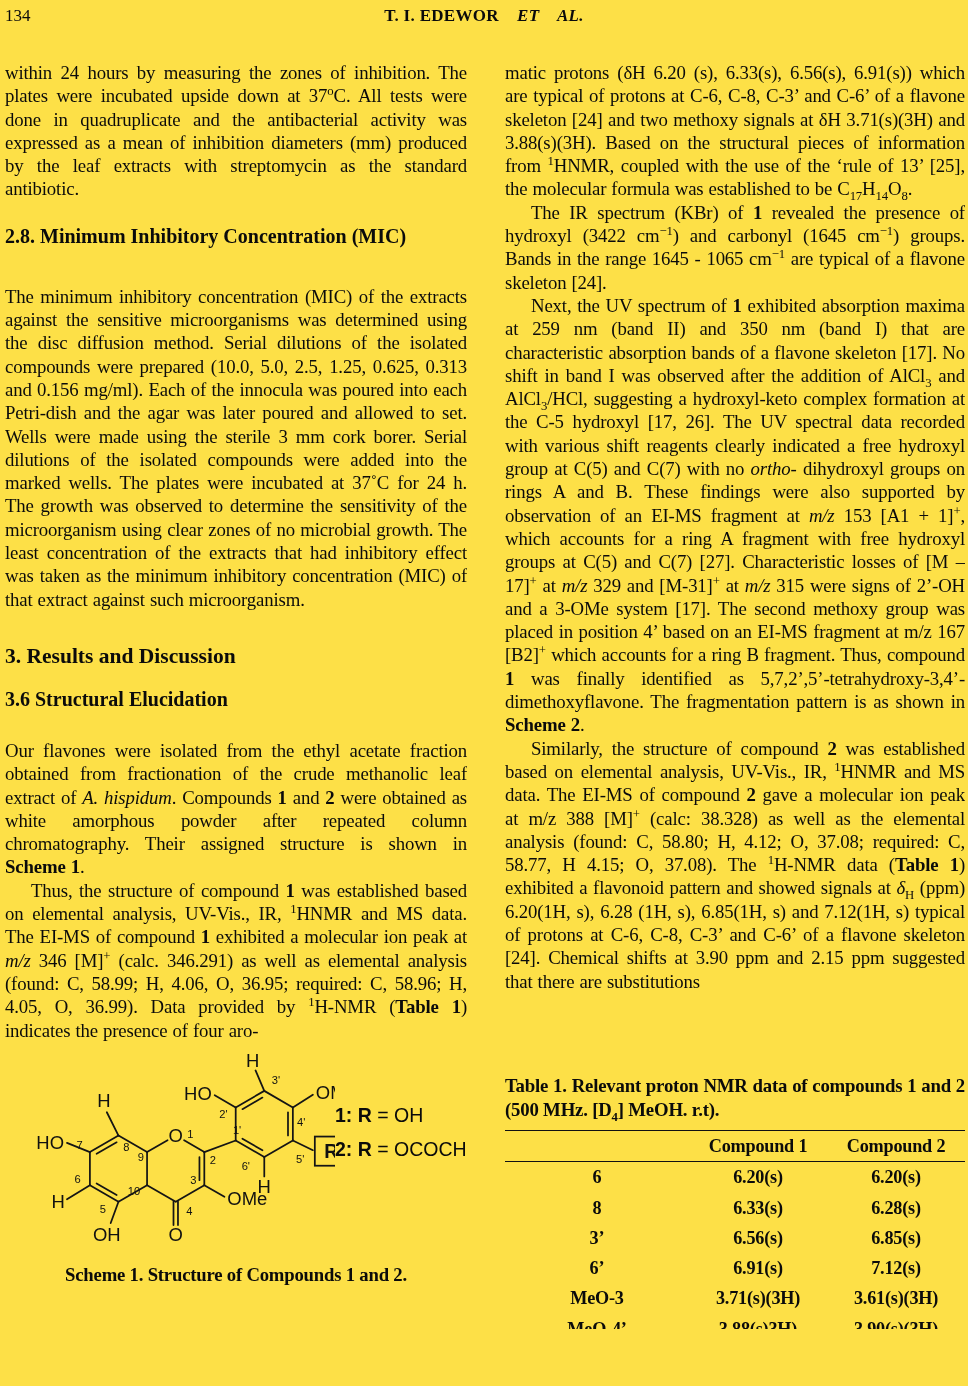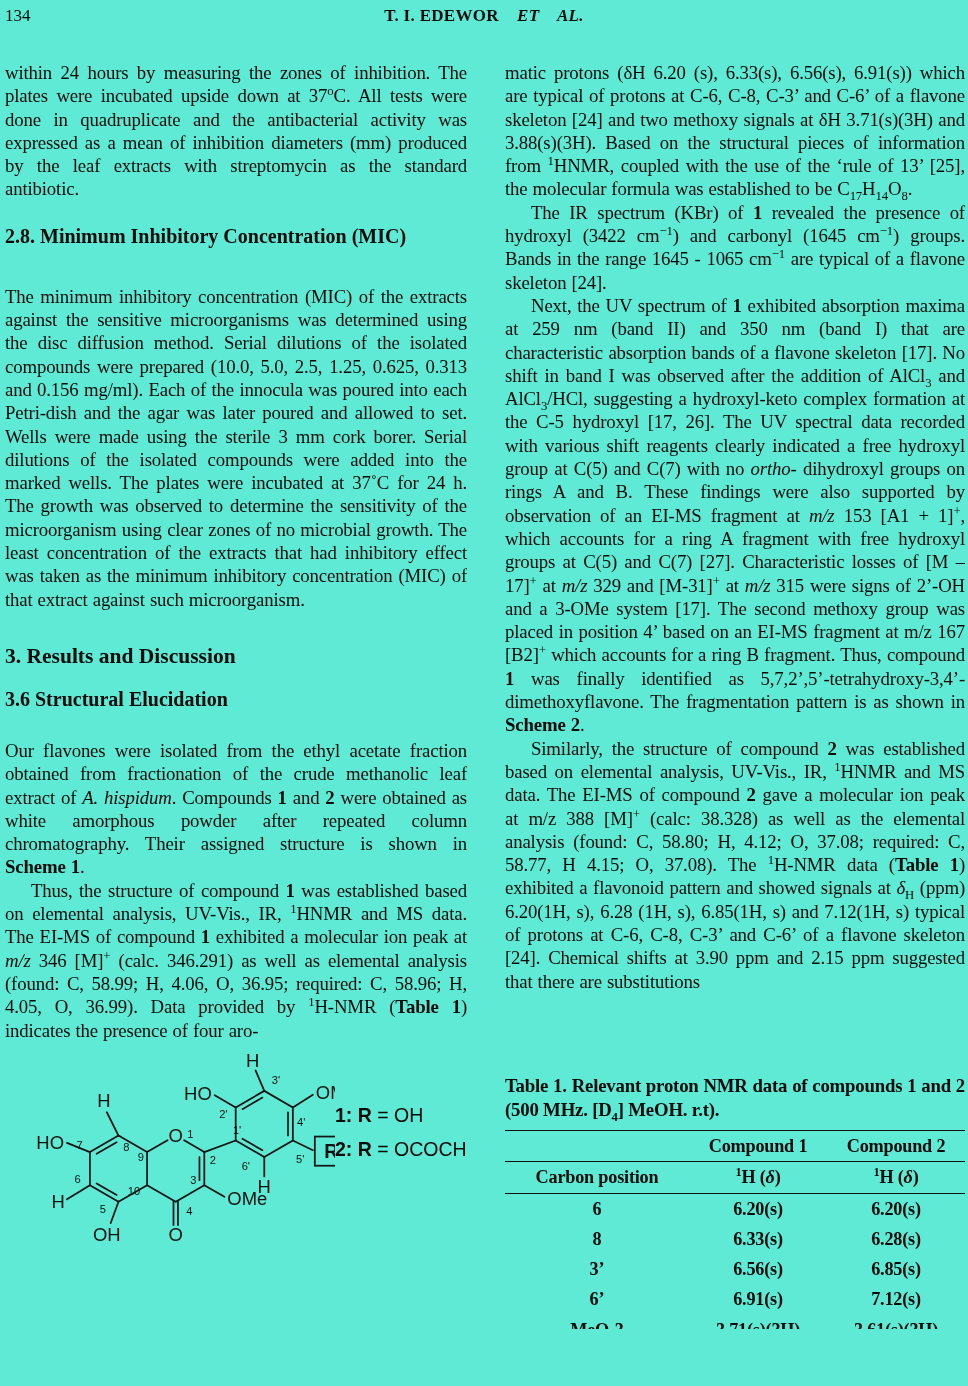--- a/index.html
+++ b/index.html
@@ -1,17 +1,17 @@
 <!DOCTYPE html>
 <html><head>
 <meta charset="utf-8">
 <style>
   html,body { margin:0; padding:0; background:#ffffff; }
   .page {
-    position:relative; width:968px; height:1386px; background:#5eead4;
+    position:relative; width:968px; height:1386px; background:#fde047;
     font-family:"Liberation Serif", serif; color:#0b0b0b; overflow:hidden;
   }
   
   .pg-header { position:absolute; top:6px; left:0; width:100%; height:26px; }
   .pageno { position:absolute; left:5px; top:0; font-size:17px; }
   .running { position:absolute; left:0; top:0; width:100%; text-align:center; font-size:17px; letter-spacing:0.3px;font-weight:bold; }
   
   .col { position:absolute; top:61px; height:1268px; overflow:hidden; }
   .col.left  { left:5px;  width:462px; }
   .col.right { left:505px; width:460px; }
@@ -153,20 +153,21 @@
           <text class="num" x="300" y="68" text-anchor="middle">4'</text>
           <text class="num" x="299" y="106" text-anchor="middle">5'</text>
           <text class="num" x="243" y="113" text-anchor="middle">6'</text>
         </g>
       </svg>
       <div class="legend">
         <div><b>1: R</b> = OH</div>
         <div><b>2: R</b> = OCOCH<sub>3</sub></div>
       </div>
     </div>
+    <div class="scheme-caption">Scheme 1. Structure of Compounds 1 and 2.</div>
   </div>
 
   <div class="col right">
     <div class="rc-text">
       <p class="body">matic protons (δH 6.20 (s), 6.33(s), 6.56(s), 6.91(s)) which are typical of protons at C-6, C-8, C-3’ and C-6’ of a flavone skeleton [24] and two methoxy signals at δH 3.71(s)(3H) and 3.88(s)(3H). Based on the structural pieces of information from <sup>1</sup>HNMR, coupled with the use of the ‘rule of 13’ [25], the molecular formula was established to be C<sub>17</sub>H<sub>14</sub>O<sub>8</sub>.</p>
       <p class="body indent">The IR spectrum (KBr) of <b>1</b> revealed the presence of hydroxyl (3422 cm<sup>−1</sup>) and carbonyl (1645 cm<sup>−1</sup>) groups. Bands in the range 1645 - 1065 cm<sup>−1</sup> are typical of a flavone skeleton [24].</p>
       <p class="body indent">Next, the UV spectrum of <b>1</b> exhibited absorption maxima at 259 nm (band II) and 350 nm (band I) that are characteristic absorption bands of a flavone skeleton [17]. No shift in band I was observed after the addition of AlCl<sub>3</sub> and AlCl<sub>3</sub>/HCl, suggesting a hydroxyl-keto complex formation at the C-5 hydroxyl [17, 26]. The UV spectral data recorded with various shift reagents clearly indicated a free hydroxyl group at C(5) and C(7) with no <i>ortho</i>- dihydroxyl groups on rings A and B. These findings were also supported by observation of an EI-MS fragment at <i>m/z</i> 153 [A1 + 1]<sup>+</sup>, which accounts for a ring A fragment with free hydroxyl groups at C(5) and C(7) [27]. Characteristic losses of [M – 17]<sup>+</sup> at <i>m/z</i> 329 and [M-31]<sup>+</sup> at <i>m/z</i> 315 were signs of 2’-OH and a 3-OMe system [17]. The second methoxy group was placed in position 4’ based on an EI-MS fragment at m/z 167 [B2]<sup>+</sup> which accounts for a ring B fragment. Thus, compound <b>1</b> was finally identified as 5,7,2’,5’-tetrahydroxy-3,4’-dimethoxyflavone. The fragmentation pattern is as shown in <b>Scheme 2</b>.</p>
       <p class="body indent">Similarly, the structure of compound <b>2</b> was established based on elemental analysis, UV-Vis., IR, <sup>1</sup>HNMR and MS data. The EI-MS of compound <b>2</b> gave a molecular ion peak at m/z 388 [M]<sup>+</sup> (calc: 38.328) as well as the elemental analysis (found: C, 58.80; H, 4.12; O, 37.08; required: C, 58.77, H 4.15; O, 37.08). The <sup>1</sup>H-NMR data (<b>Table 1</b>) exhibited a flavonoid pattern and showed signals at <i>δ</i><sub>H</sub> (ppm) 6.20(1H, s), 6.28 (1H, s), 6.85(1H, s) and 7.12(1H, s) typical of protons at C-6, C-8, C-3’ and C-6’ of a flavone skeleton [24]. Chemical shifts at 3.90 ppm and 2.15 ppm suggested that there are substitutions</p>
     </div>
 
@@ -177,25 +178,20 @@
             <col class="c1">
             <col class="c2">
             <col class="c3">
           </colgroup>
         <thead>
           <tr class="group-row">
             <th></th>
             <th>Compound <b>1</b></th>
             <th>Compound <b>2</b></th>
           </tr>
-          <tr class="sub-row">
-            <th>Carbon position</th>
-            <th><sup>1</sup>H (<i>δ</i>)</th>
-            <th><sup>1</sup>H (<i>δ</i>)</th>
-          </tr>
         </thead>
         <tbody>
             <tr>
               <td>6</td>
               <td>6.20(s)</td>
               <td>6.20(s)</td>
             </tr>
             <tr>
               <td>8</td>
               <td>6.33(s)</td>

